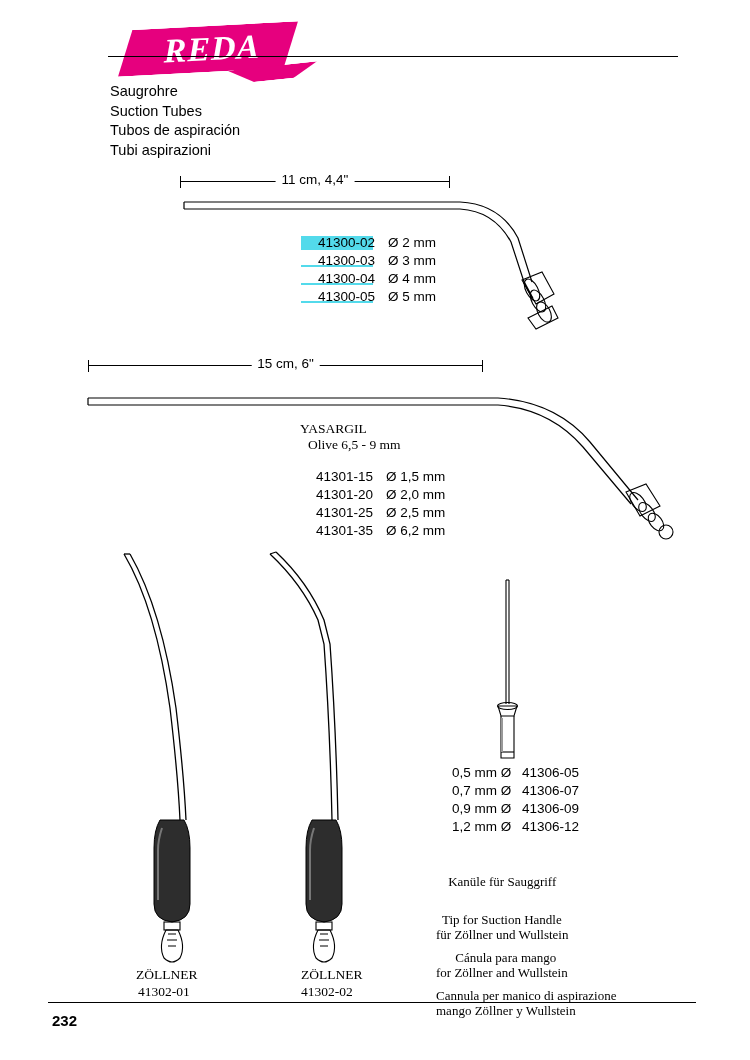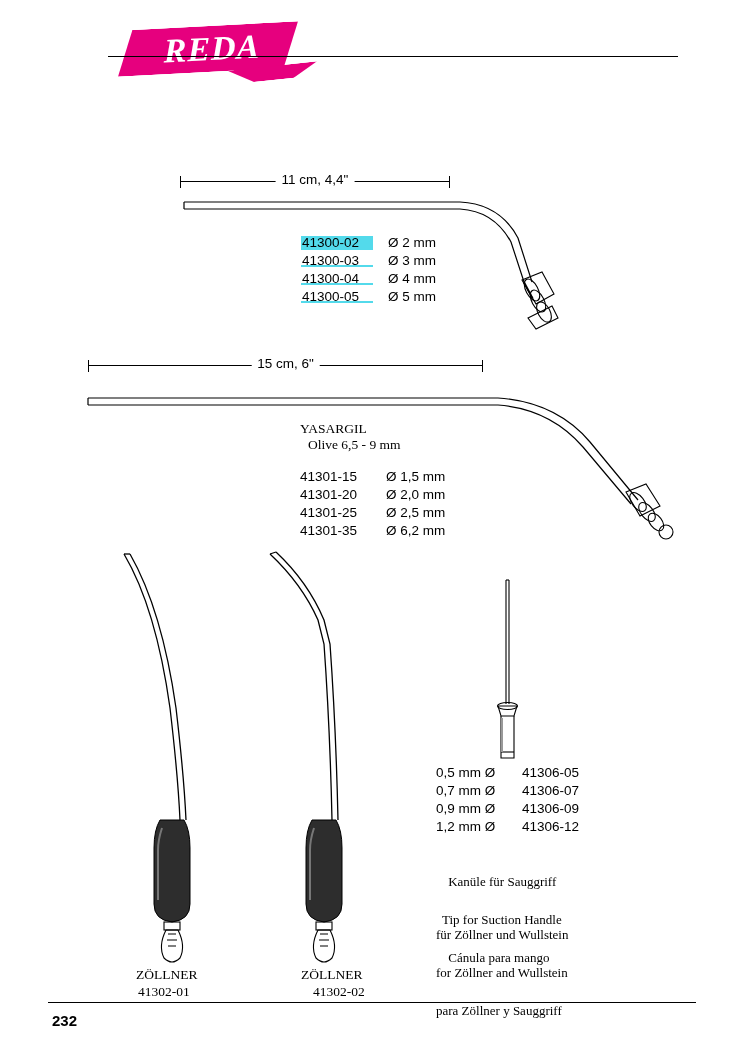--- a/index.html
+++ b/index.html
@@ -107,21 +107,21 @@
   }
   .txt.small { font-size: 13px; line-height: 17.5px; text-align: center; }
 
   
   .codelist {
     position: absolute;
     font-size: 13.5px;
     line-height: 18px;
   }
   .codelist .row { display: flex; }
-  .codelist .code { width: 86px; }
+  .codelist .code { width: 70px; margin-left: 16px; }
   .codelist .dim { }
 
   
   .hl-box {
     position: absolute;
     background: #35d3e8;
     opacity: 0.85;
   }
 
   
@@ -167,20 +167,26 @@
 
 <div class="page">
 
   <div class="logo-wrap">
     <div class="logo-shape"></div>
     <div class="logo-text">REDA</div>
     <div class="logo-swoosh"></div>
   </div>
   <div class="rule-top"></div>
 
+  <div class="titles">
+    <div>Saugrohre</div>
+    <div>Suction Tubes</div>
+    <div>Tubos de aspiración</div>
+    <div>Tubi aspirazioni</div>
+  </div>
 
   <div class="dimbar" style="left:180px; top:176px; width:270px;">
     <div class="line"></div>
     <div class="cap l"></div>
     <div class="cap r"></div>
     <div class="lbl">11 cm,  4,4"</div>
   </div>
 
   <div class="art" style="left:170px; top:190px;">
     <svg width="420" height="150" viewBox="0 0 420 150">
@@ -304,21 +310,21 @@
       <path d="M50,272 Q44,282 44,300 L44,356 Q44,372 62,374 Q80,372 80,356 L80,300 Q80,282 74,272 Z" fill="#2d2d2d" stroke="#000" stroke-width="1"></path>
       <path d="M52,280 Q48,292 48,302 L48,352" fill="none" stroke="#777" stroke-width="2"></path>
       <g fill="none" stroke="#000" stroke-width="1.1">
         <rect x="54" y="374" width="16" height="8"></rect>
         <path d="M56,382 Q48,398 54,410 Q62,418 70,410 Q76,398 68,382 Z"></path>
         <path d="M58,386 L66,386 M57,392 L67,392 M58,398 L66,398"></path>
       </g>
     </svg>
   </div>
   <div class="txt" style="left:301px; top:966px;">ZÖLLNER</div>
-  <div class="txt" style="left:313px; top:983px;">41302-02</div>
+  <div class="txt" style="left:301px; top:983px;">41302-02</div>
 
   <div class="art" style="left:480px; top:576px;">
     <svg width="60" height="190" viewBox="0 0 60 190">
       <g fill="none" stroke="#000" stroke-width="1.1">
         <path d="M26,4 L26,128"></path>
         <path d="M29,4 L29,128"></path>
         <path d="M26,4 L29,4"></path>
         <path d="M18,130 L37,130 L34,140 L21,140 Z"></path>
         <ellipse cx="27.5" cy="130" rx="10" ry="3.5"></ellipse>
         <path d="M21,140 L21,182 L34,182 L34,140"></path>
@@ -350,21 +356,22 @@
   <div class="txt small" style="left:436px; top:838px;">
     <div>Kanüle für Sauggriff</div>
     <div>für Zöllner und Wullstein</div>
   </div>
   <div class="txt small" style="left:436px; top:876px;">
     <div>Tip for Suction Handle</div>
     <div>for Zöllner and Wullstein</div>
   </div>
   <div class="txt small" style="left:436px; top:914px;">
     <div>Cánula para mango</div>
-    <div>para Zöllner y Sauggriff</div>
+    <div>mango Zöllner y Wullstein</div>
   </div>
   <div class="txt small" style="left:436px; top:952px;">
+    <div>Cannula per manico di aspirazione</div>
   </div>
 
   <div class="rule-bottom"></div>
   <div class="page-no">232</div>
 
 </div>
 
 </body></html>

